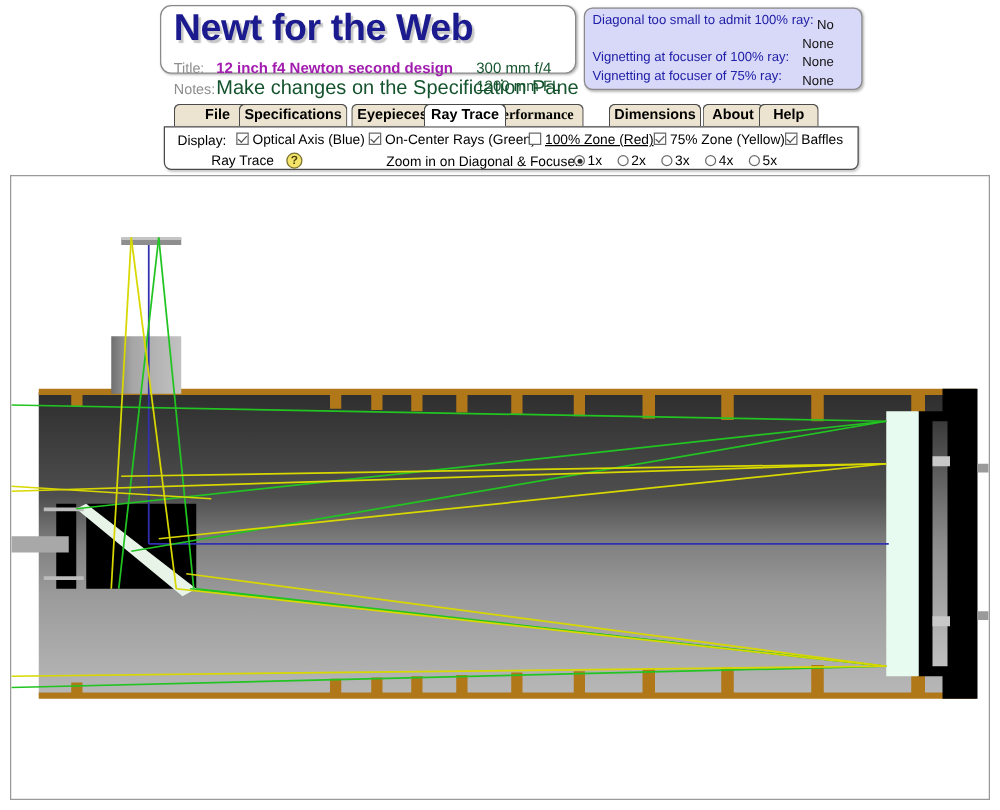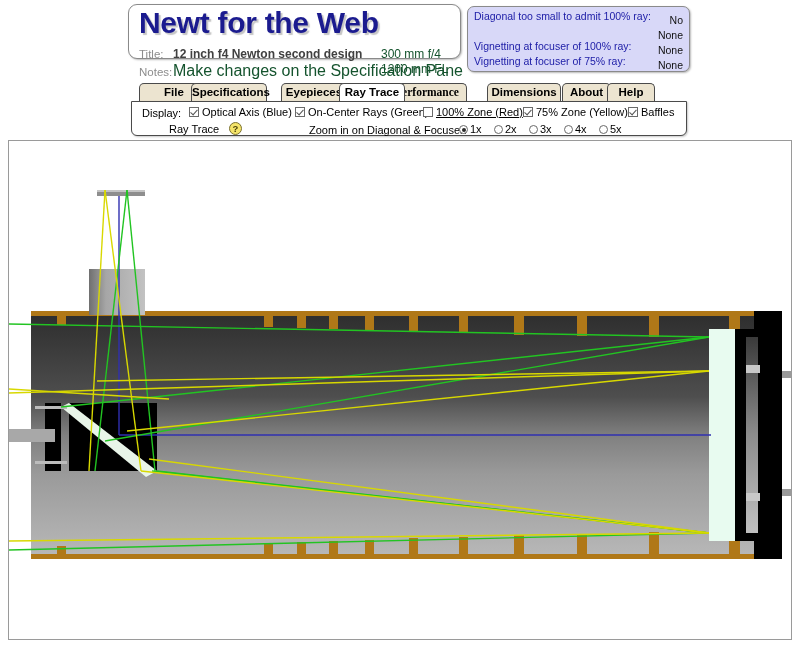--- a/index.html
+++ b/index.html
@@ -47,21 +47,21 @@
   }
   #meta-title-row { top: 42px; }
   #meta-notes-row { top: 57px; }
   .meta-label {
     display: inline-block;
     width: 34px;
     color: #8d8d8d;
   }
   .meta-value-bold {
     font-weight: bold;
-    color: #404040;
+    color: #a21caf;
     font-size: 12px;
   }
   .meta-value-plain {
     color: #14532d;
     font-size: 16px;
   }
   .meta-right {
     position: absolute;
     left: 252px;
     font-size: 12px;
@@ -74,21 +74,21 @@
   
   #info-card {
     position: absolute;
     left: 467px; top: 6px;
     width: 223px; height: 66px;
     background: #d8d8f8;
     border: 1px solid #8a8a8a;
     border-radius: 7px;
     box-shadow: 1px 1px 2px rgba(0,0,0,0.28);
     box-sizing: border-box;
-    padding: 3px 6px 0 6px;
+    padding: 3px 22px 0 6px;
   }
   .info-row {
     position: relative;
     height: 15px;
     font-size: 10.5px;
     color: #2020a8;
     white-space: nowrap;
   }
   .info-row .info-val {
     position: absolute;
@@ -263,21 +263,21 @@
     </div>
     <div class="info-row">
       <span>Vignetting at focuser of  75% ray:</span>
       <span class="info-val">None</span>
     </div>
   </div>
 </div>
 
 <div id="tabbar">
   <div class="tab" style="left:139px;width:70px;">File</div>
-  <div class="tab" style="left:191px;width:76px;">Specifications</div>
+  <div class="tab" style="left:191px;width:87px;">Specifications</div>
   <div class="tab" style="left:281px;width:66px;">Eyepieces</div>
   <div class="tab active" style="left:339px;width:66px;">Ray Trace</div>
   <div class="tab" style="left:387px;width:80px;font-family:Liberation Serif, serif;">Performance</div>
   <div class="tab" style="left:487px;width:74px;">Dimensions</div>
   <div class="tab" style="left:562px;width:49px;">About</div>
   <div class="tab" style="left:607px;width:48px;">Help</div>
 </div>
 
 <div id="options-panel">
 

